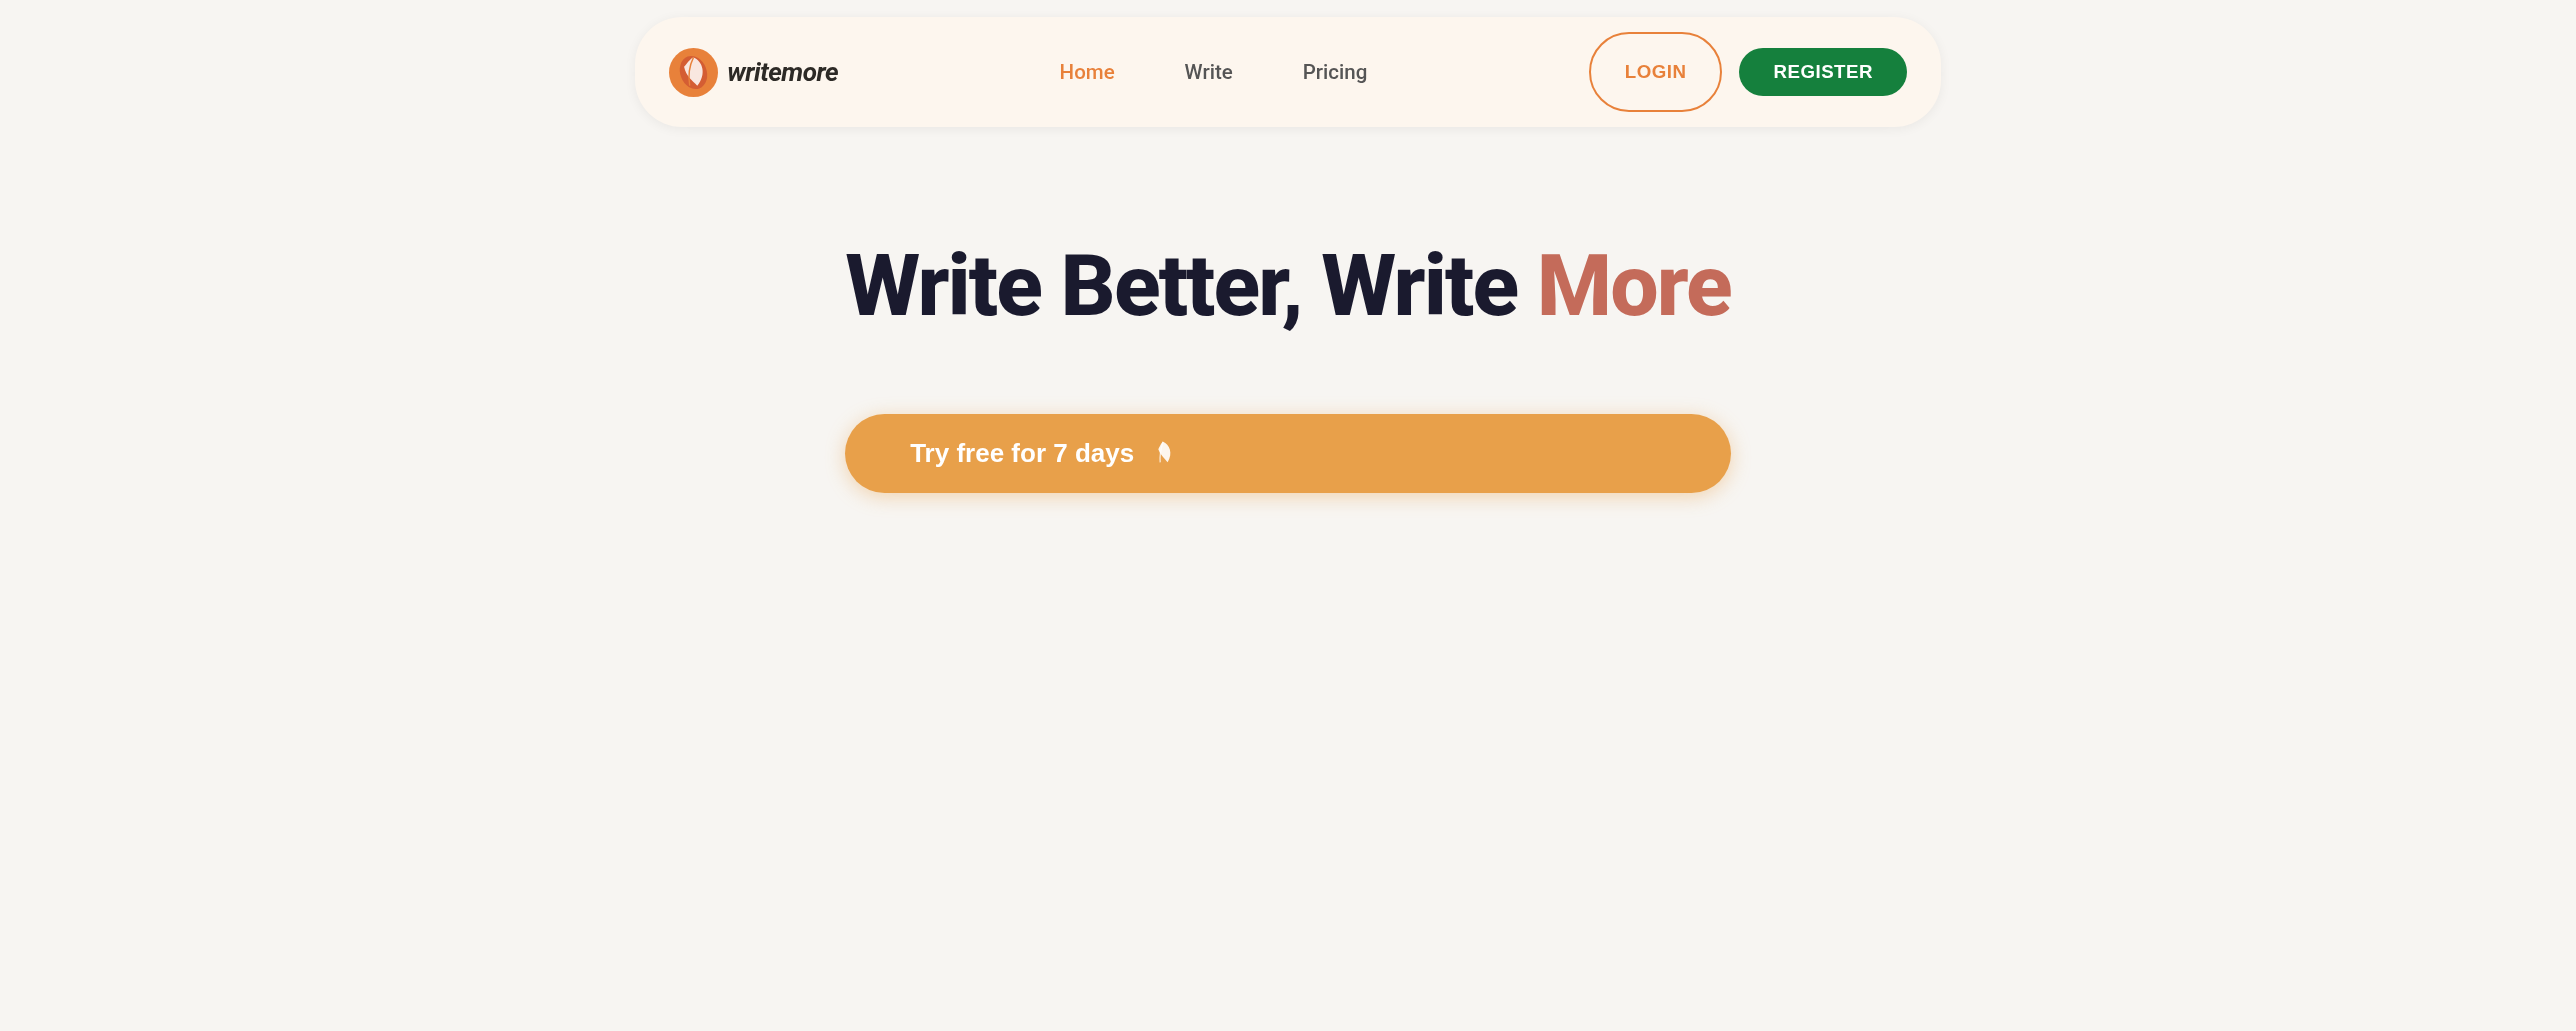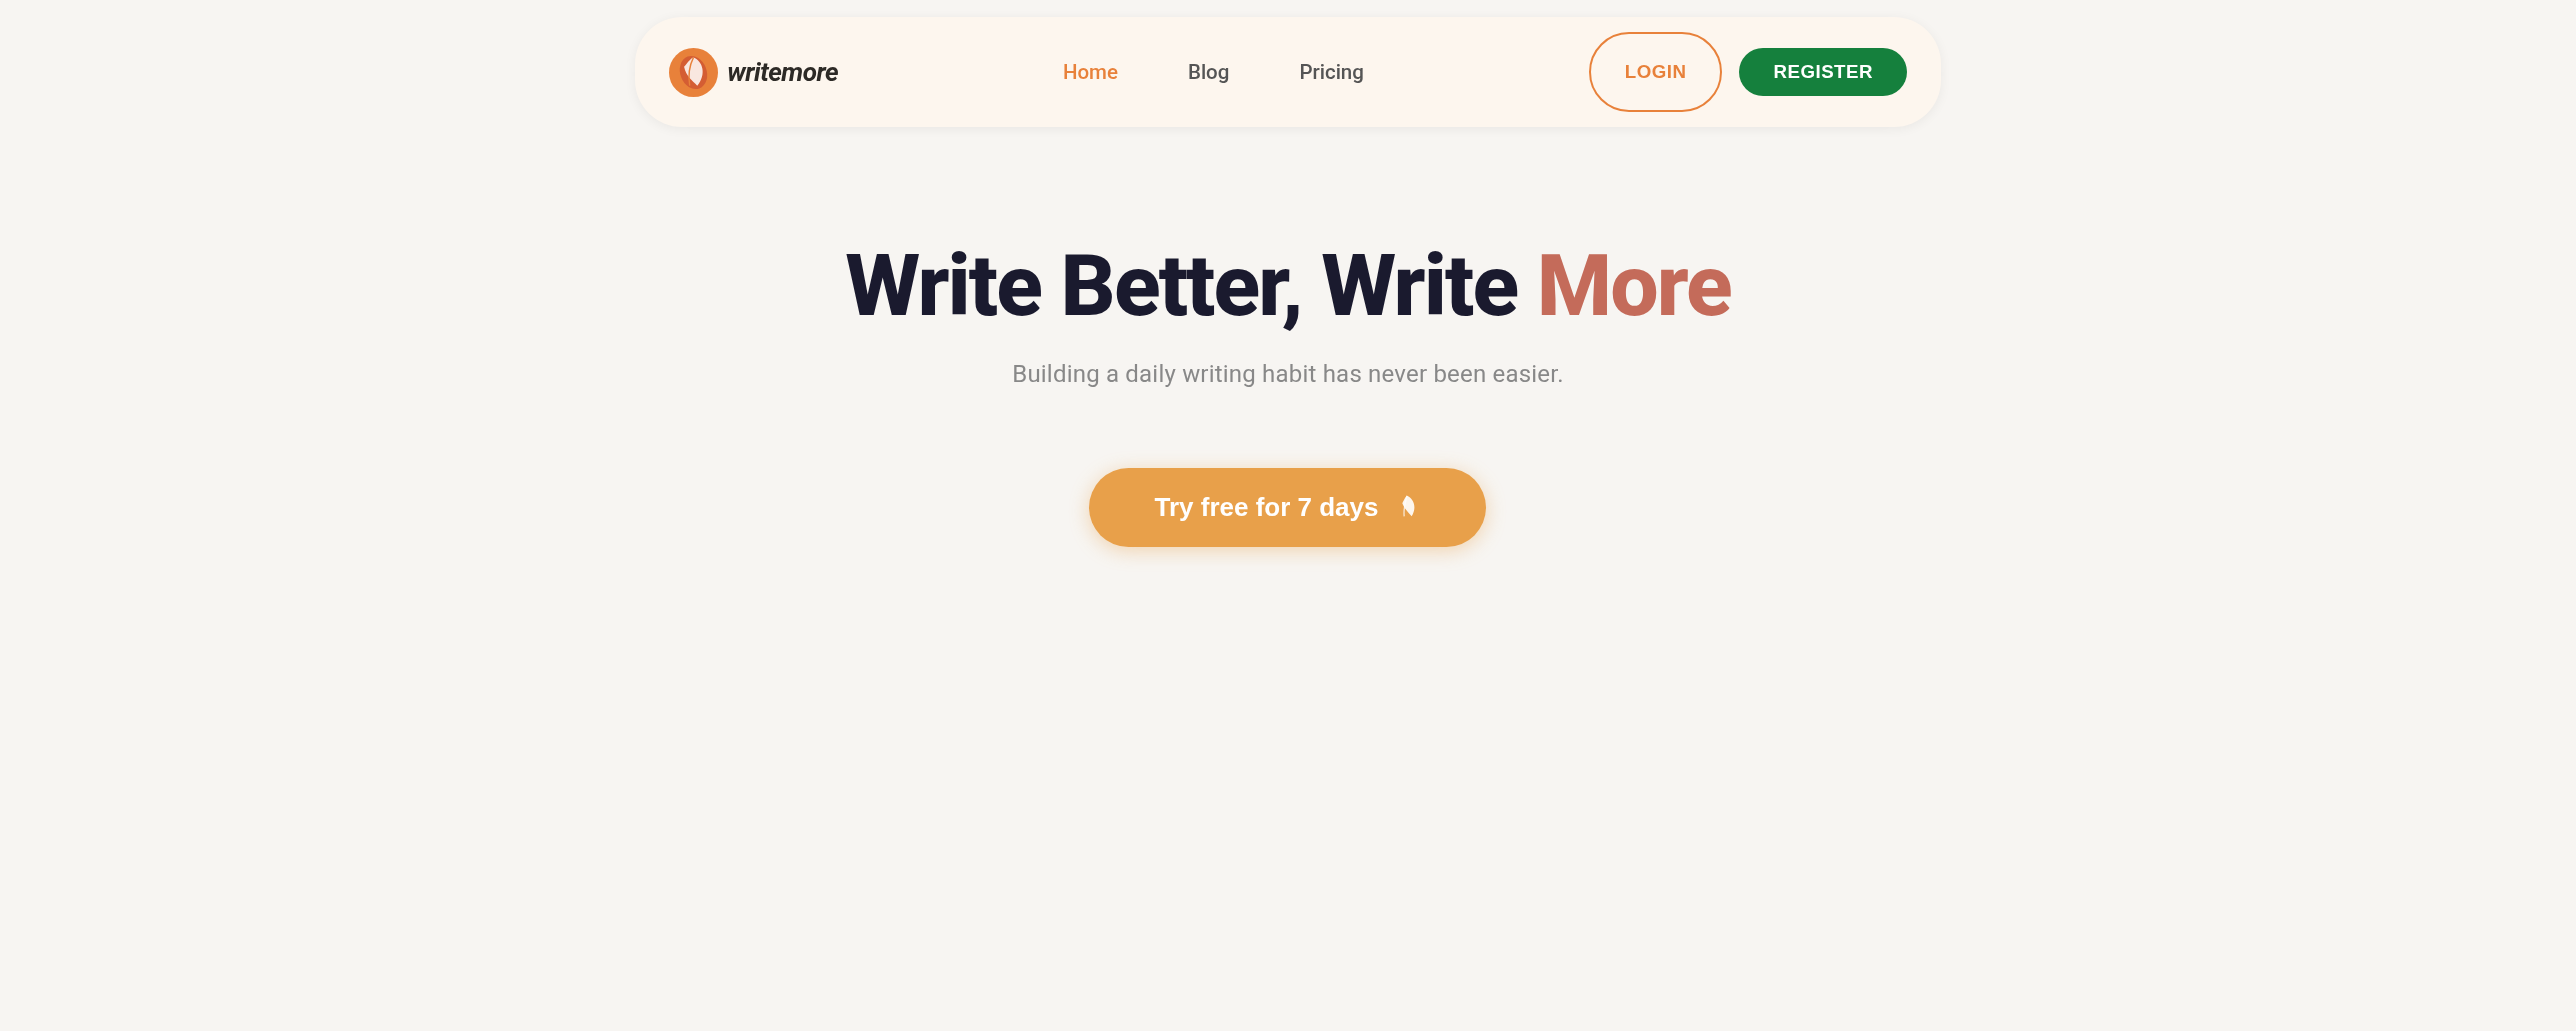--- a/index.html
+++ b/index.html
@@ -98,21 +98,20 @@
       padding: 13px 34px;
       background: #15803d;
       cursor: pointer;
       letter-spacing: 0.5px;
     }
 
     
     .hero {
       display: flex;
       flex-direction: column;
-      align-items: center;
       justify-content: center;
       margin-top: 112px;
       text-align: center;
       padding: 0 37px;
     }
 
     .hero-title {
       font-size: 86px;
       font-weight: 800;
       color: #1a1a2e;
@@ -165,35 +164,34 @@
       <ellipse cx="26" cy="26" rx="14" ry="18" fill="#c0392b" opacity="0.5" transform="rotate(-20 26 26)"></ellipse>
 
       <path d="M26 10 C36 14 40 28 30 40 C25 35 18 30 16 20 C20 15 24 10 26 10Z" fill="#fff" opacity="0.85"></path>
       <path d="M26 10 C22 18 20 28 22 40" stroke="#e8813a" stroke-width="1.5" fill="none"></path>
     </svg>
     <span class="logo-text">writemore</span>
   </div>
 
   <div class="nav-links">
     <a class="nav-link active">Home</a>
-    <a class="nav-link">Blog</a>
+    <a class="nav-link">Write</a>
     <a class="nav-link">Pricing</a>
   </div>
 
   <div class="nav-actions">
     <button class="btn-login">LOGIN</button>
     <button class="btn-register">REGISTER</button>
   </div>
 </nav>
 
 <section class="hero">
   <h1 class="hero-title">
     <span>Write Better, Write </span><span class="hero-title-accent">More</span>
   </h1>
-  <p class="hero-subtitle">Building a daily writing habit has never been easier.</p>
   <button class="btn-cta">
     <span>Try free for 7 days</span>
     <svg class="feather-icon" viewBox="0 0 30 30" xmlns="http://www.w3.org/2000/svg">
       <path d="M15 3 C22 6 26 15 20 25 C17 21 12 17 10 11 C12 7 14 3 15 3Z" fill="white" opacity="0.9"></path>
       <path d="M15 3 C13 10 11 17 12 25" stroke="white" stroke-width="1.5" fill="none" opacity="0.7"></path>
     </svg>
   </button>
 </section>
 
 

